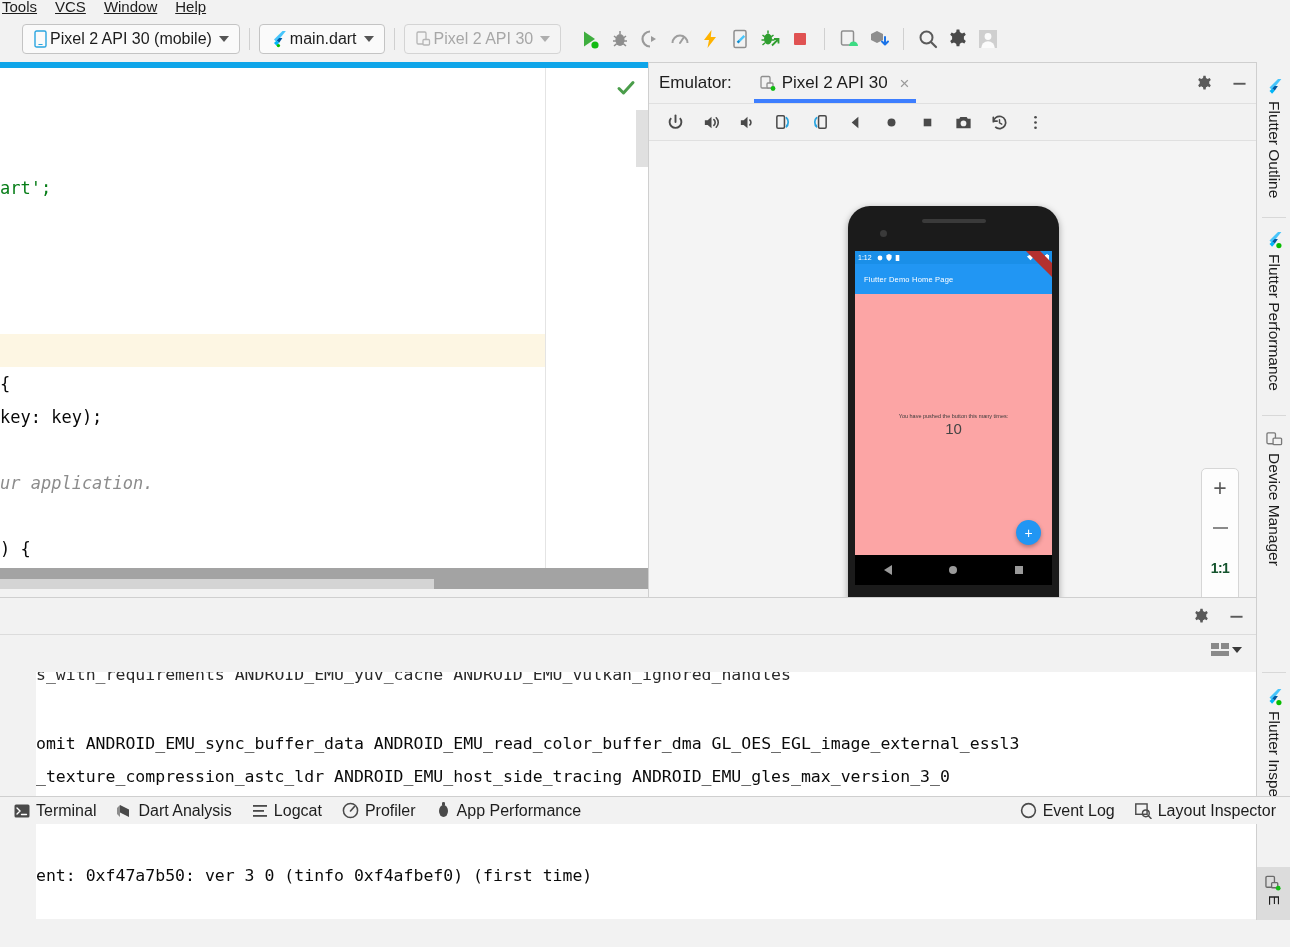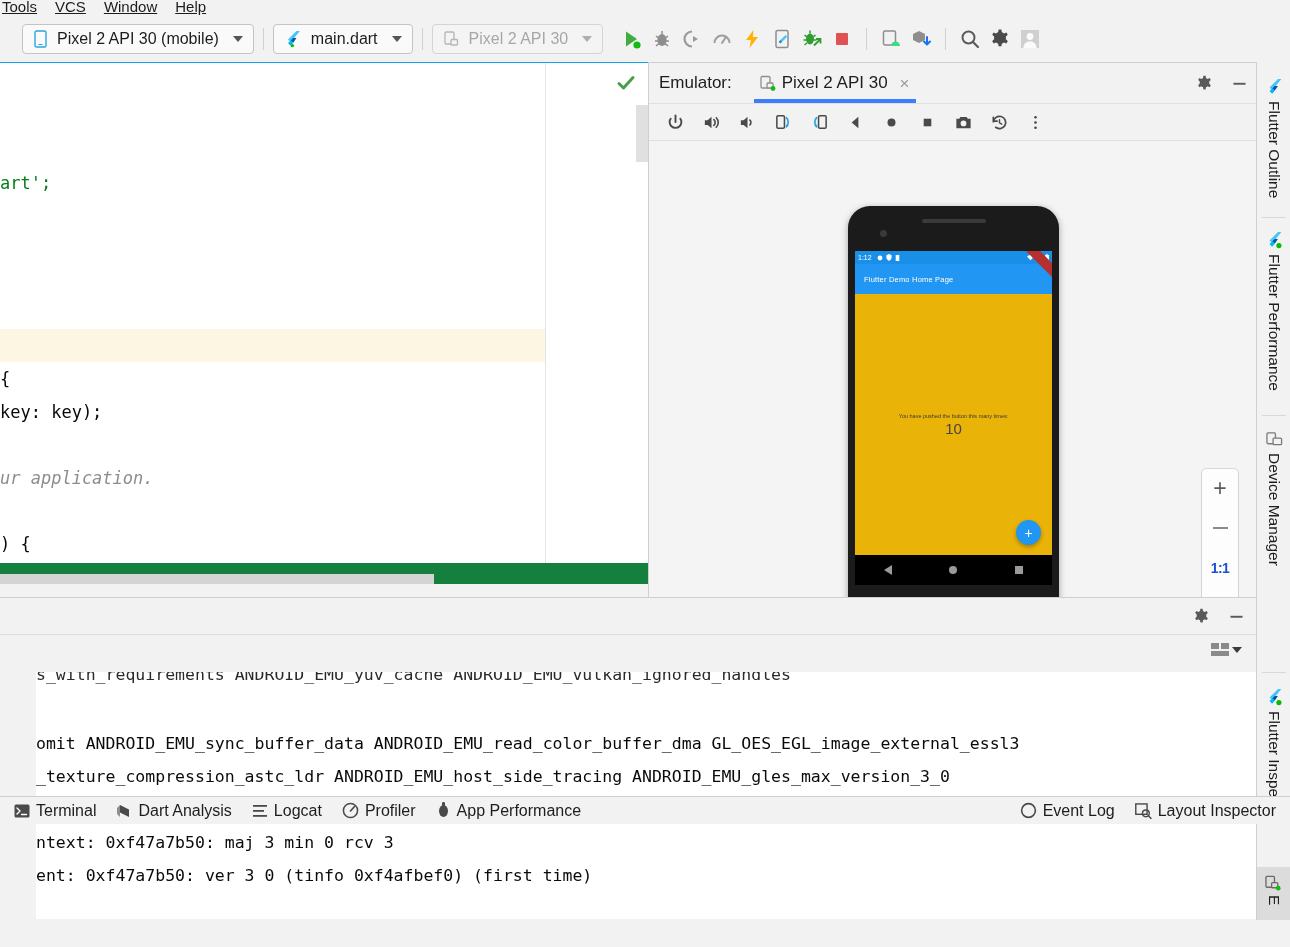--- a/index.html
+++ b/index.html
@@ -29,21 +29,21 @@
     text-decoration: underline; text-underline-offset: 1px;
   }
 
   
   .toolbar {
     position: absolute; left: 0; top: 16px; width: 1290px; height: 46px;
     background: #f2f2f2; display: flex; align-items: center;
     padding-left: 22px; gap: 0;
   }
   .combo {
-    display: flex; align-items: center; gap: 10px;
+    display: flex; align-items: center; gap: 3px;
     height: 30px; padding: 0 10px 0 11px;
     border: 1px solid #c4c4c4; border-radius: 4px;
     background: #fafafa; white-space: nowrap;
     font-size: 16px; color: #1d1d1d;
   }
   .combo.disabled { color: #a7a7a7; border-color: #d4d4d4; background: #f4f4f4; }
   .combo .caret {
     width: 0; height: 0; margin-left: 4px;
     border-left: 5px solid transparent; border-right: 5px solid transparent;
     border-top: 6px solid #555;
@@ -52,21 +52,21 @@
   .tb-sep { width: 1px; height: 22px; background: #d0d0d0; margin: 0 9px; }
   .tb-gap { width: 14px; }
   .tb-icon {
     width: 30px; height: 30px; display: flex; align-items: center; justify-content: center;
     flex: 0 0 auto;
   }
 
   
   .editor-pane {
     position: absolute; left: 0; top: 62px; width: 648px; height: 535px;
-    background: #15803d; border-top: 1px solid #0ea5e9; overflow: hidden;
+    background: #a3a3a3; border-top: 6px solid #0ea5e9; overflow: hidden;
   }
   .code-area {
     position: absolute; left: 0; top: 0; width: 545px; height: 500px;
     background: #fff;
   }
   .code-line {
     position: absolute; left: 0; white-space: pre;
     font-family: "DejaVu Sans Mono", monospace; font-size: 17px; line-height: 20px;
     color: #080808;
   }
@@ -162,21 +162,21 @@
   .sb-right-icons {
     position: absolute; right: 3px; top: 0; height: 13px;
     display: flex; align-items: center; gap: 2px;
   }
   .app-bar {
     height: 30px; background: #2196f3; display: flex; align-items: center;
     padding-left: 9px;
   }
   .app-bar-title { font-size: 7.5px; color: #ffffff; letter-spacing: .2px; }
   .app-body {
-    position: relative; height: 261px; background: #eab308;
+    position: relative; height: 261px; background: #fca5a5;
     display: flex; flex-direction: column; align-items: center; justify-content: center;
   }
   .counter-label { font-size: 5.5px; color: #3a3a3a; white-space: nowrap; }
   .counter-value { font-size: 15px; color: #444; margin-top: 1px; font-weight: 300; }
   .fab {
     position: absolute; right: 11px; bottom: 10px; width: 25px; height: 25px;
     background: #2196f3; border-radius: 50%;
     display: flex; align-items: center; justify-content: center;
     color: #fff; font-size: 14px; line-height: 1;
     box-shadow: 0 2px 4px rgba(0,0,0,.3);
@@ -199,21 +199,21 @@
     position: absolute; right: 18px; top: 327px; width: 38px; height: 160px;
     background: #fdfdfd; border: 1px solid #d6d6d6; border-radius: 5px;
     display: flex; flex-direction: column; align-items: center;
   }
   .zoom-btn {
     width: 38px; height: 40px; display: flex; align-items: center; justify-content: center;
     color: #5a5a5a;
   }
   .zoom-plus { font-size: 23px; line-height: 1; }
   .zoom-minus-bar { width: 15px; height: 2px; background: #8a8a8a; }
-  .zoom-ratio { font-size: 14px; font-weight: bold; color: #1d4ed8; letter-spacing: -.5px; }
+  .zoom-ratio { font-size: 14px; font-weight: bold; color: #14532d; letter-spacing: -.5px; }
 
   
   .console-head {
     position: absolute; left: 0; top: 597px; width: 1256px; height: 37px;
     background: #f2f2f2; border-top: 1px solid #cfcfcf;
   }
   .console-head-right {
     position: absolute; right: 10px; top: 0; height: 37px;
     display: flex; align-items: center; gap: 16px;
   }
@@ -639,21 +639,20 @@
       <svg width="10" height="8" viewBox="0 0 10 8">
           <path d="M0 1h10L5 7z" fill="#3a3a3a"></path>
         </svg>
     </div>
   </div>
 
   <div class="console-body">
     <div class="log-line clipped" style="top:-8px">s_with_requirements ANDROID_EMU_yuv_cache ANDROID_EMU_vulkan_ignored_handles</div>
     <div class="log-line" style="top:61px">omit ANDROID_EMU_sync_buffer_data ANDROID_EMU_read_color_buffer_dma GL_OES_EGL_image_external_essl3</div>
     <div class="log-line" style="top:94px">_texture_compression_astc_ldr ANDROID_EMU_host_side_tracing ANDROID_EMU_gles_max_version_3_0</div>
-    <div class="log-line" style="top:160px">ntext: 0xf47a7b50: maj 3 min 0 rcv 3</div>
     <div class="log-line" style="top:193px">ent: 0xf47a7b50: ver 3 0 (tinfo 0xf4afbef0) (first time)</div>
   </div>
 
   <div class="right-bar">
 
     <div class="rb-item" style="top:10px">
       <span>
         <svg width="17" height="18" viewBox="0 0 16 18">
             <path d="M11.5 1 3 9.5l2.7 2.7L14.9 1z" fill="#47c5fb"></path>
             <path d="M11.4 8.1H8.1L5.8 10.4l2.4 2.4z" fill="#00569e"></path>

